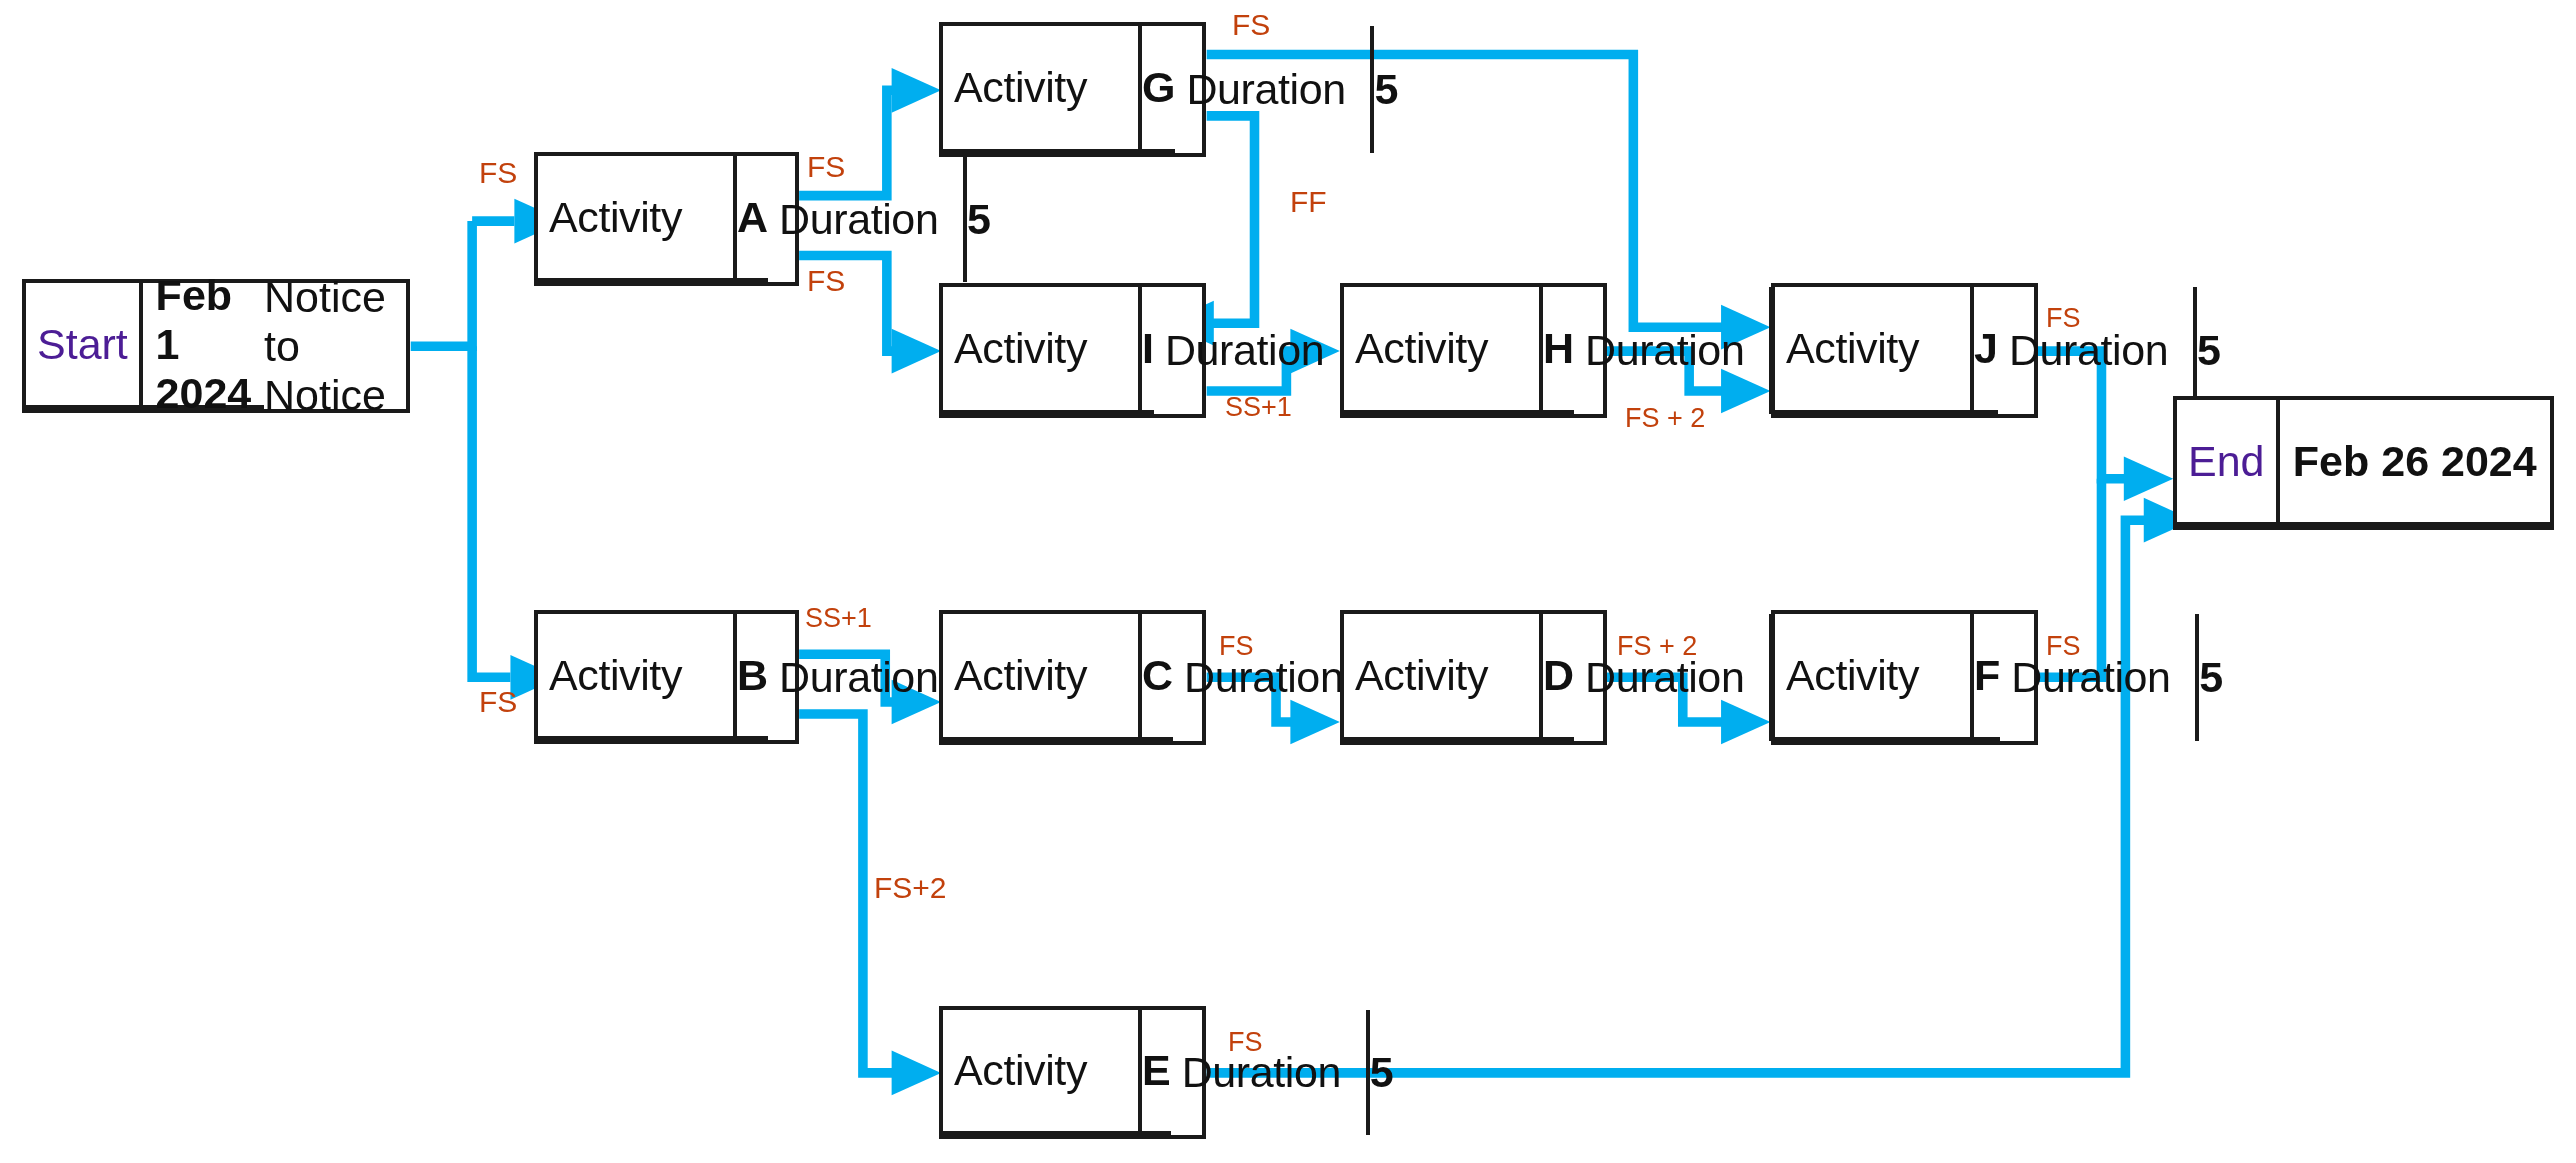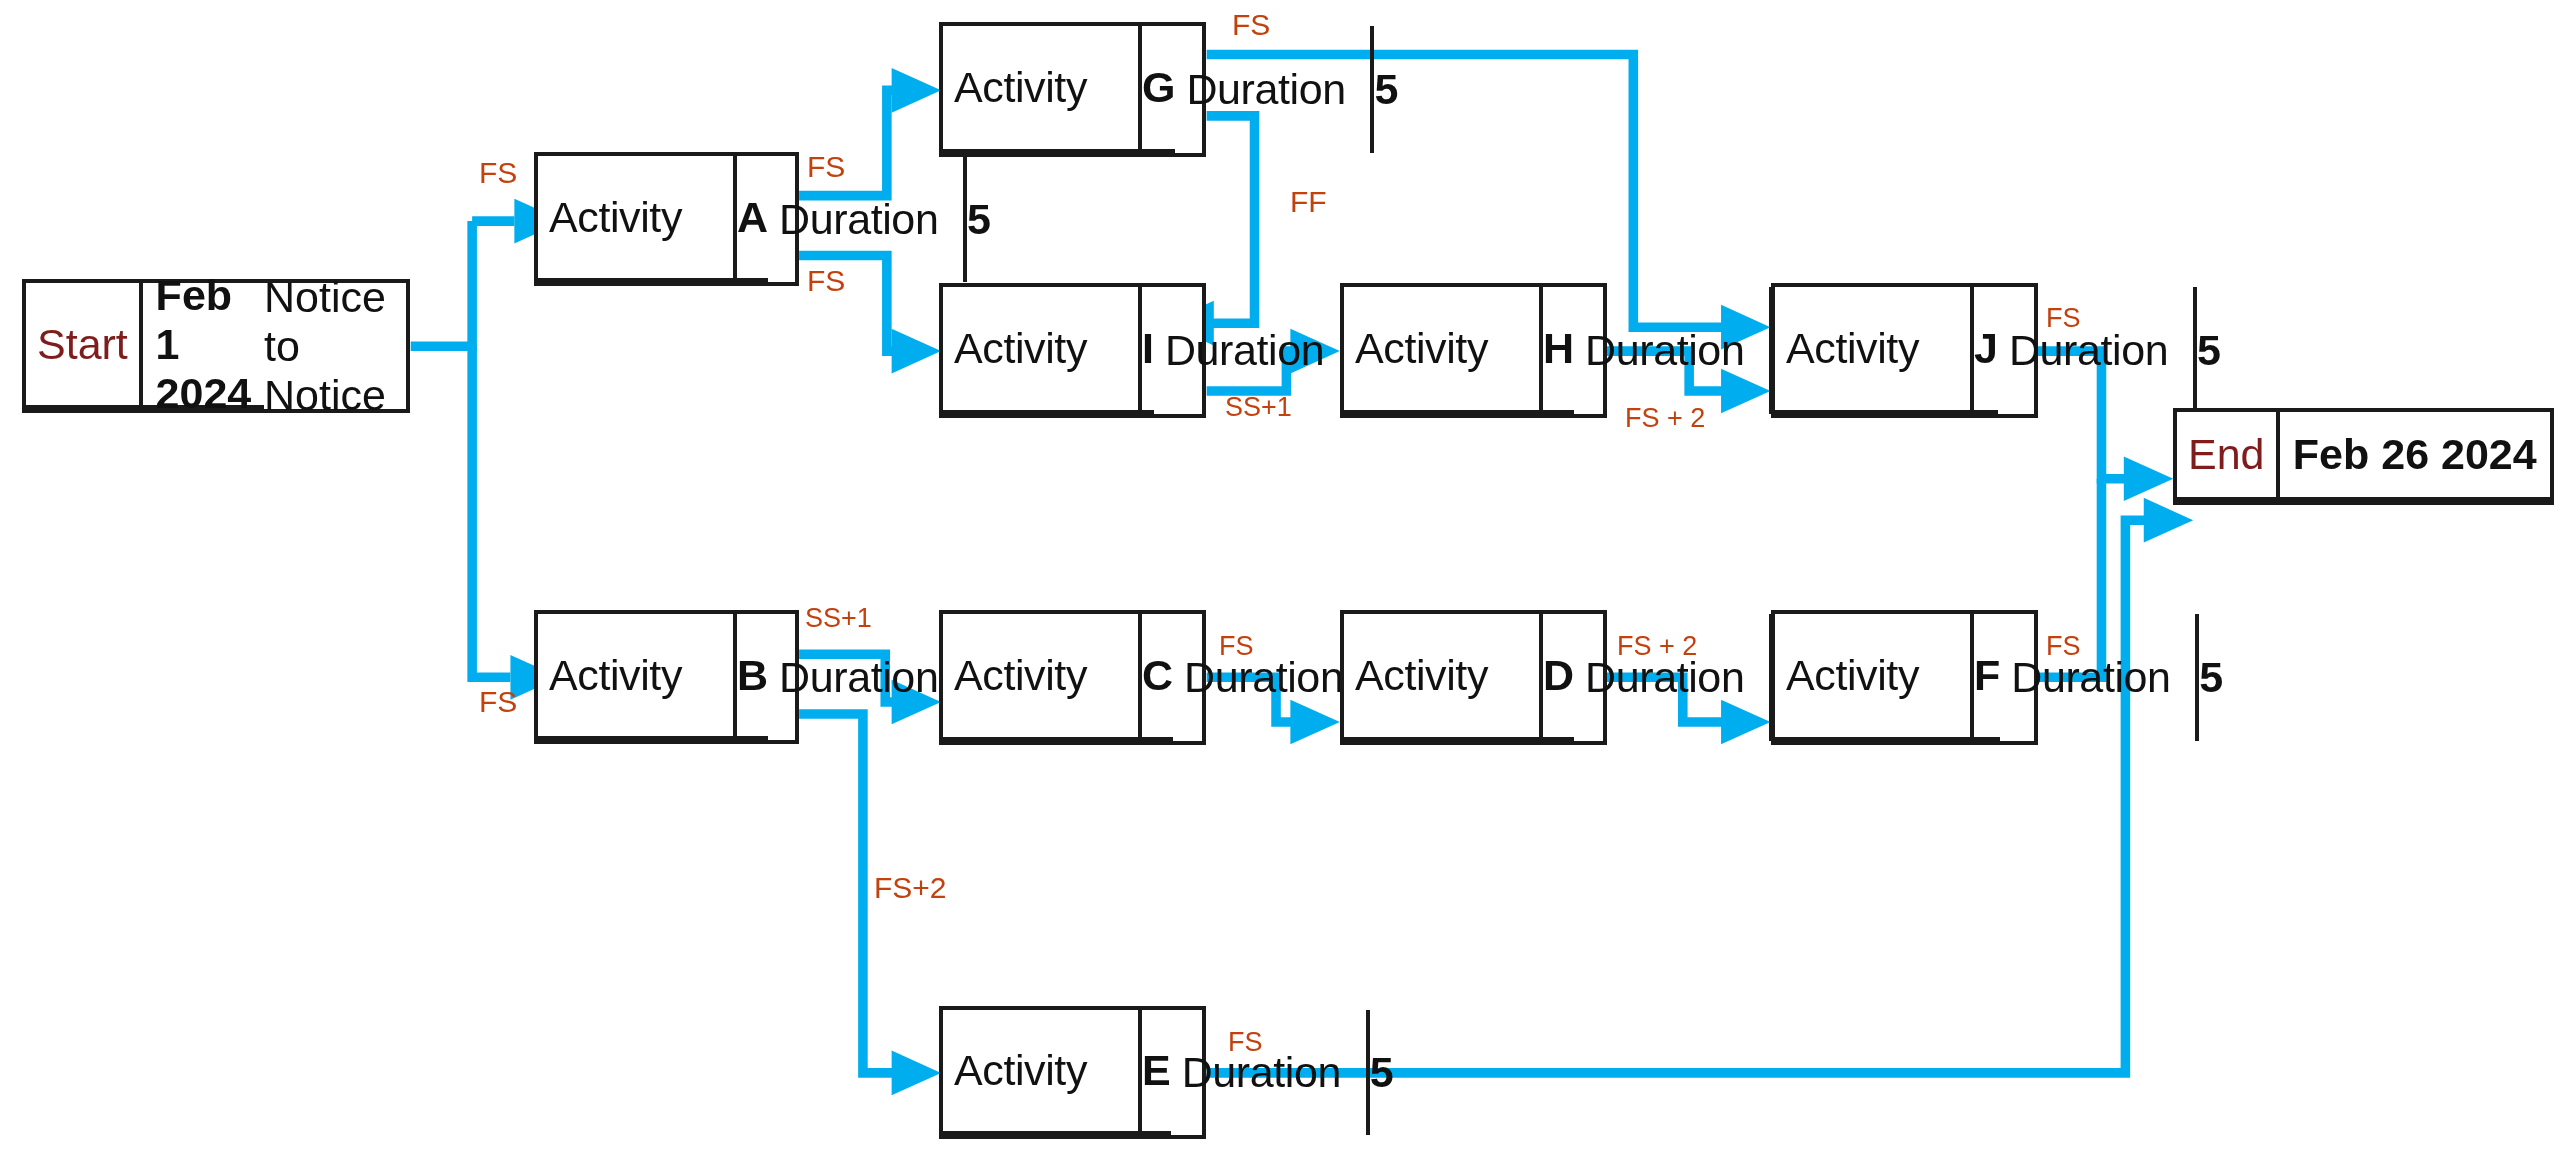--- a/index.html
+++ b/index.html
@@ -11,21 +11,21 @@
   .node .row{display:flex;flex:1 1 50%;min-height:0;}
   .node .row.top{border-bottom:4px solid #1a1a1a;}
   .node .cell{display:flex;align-items:center;box-sizing:border-box;}
   .node .cell.label{flex:0 0 auto;padding:0 11px;}
   .node .cell.value{border-left:4px solid #1a1a1a;justify-content:center;font-weight:bold;}
 
   .act .cell.label{width:195px;font-size:43px;color:#111;letter-spacing:-0.4px;}
   .act .cell.value{flex:1 1 auto;font-size:43px;color:#111;}
 
   
-  .ms .cell.label{font-size:43px;color:#7f1d1d;padding:8px 11px;}
+  .ms .cell.label{font-size:43px;color:#4c1d95;padding:8px 11px;}
   .ms .cell.value{flex:1 1 auto;font-size:43px;font-weight:bold;color:#111;padding:0 12.8px;justify-content:center;}
   .ms .row.bottom .full{flex:1 1 auto;display:flex;align-items:center;justify-content:center;font-size:43px;color:#111;}
 
   
   .elabel{position:absolute;font-size:30px;color:#c2410c;white-space:nowrap;line-height:1;}
   .elabel.sm{font-size:27px;}
 
   
   #edges{position:absolute;left:0;top:0;width:2576px;height:1164px;pointer-events:none;}
   #edges path{fill:none;stroke:#00AEEF;stroke-width:12;stroke-linecap:butt;stroke-linejoin:miter;}
@@ -197,21 +197,21 @@
     <div class="row top">
       <div class="cell label">Activity</div>
       <div class="cell value">E</div>
     </div>
     <div class="row bottom">
       <div class="cell label">Duration</div>
       <div class="cell value">5</div>
     </div>
   </div>
 
-  <div class="node ms" style="left:2173px;top:408px;width:381px;height:97px;">
+  <div class="node ms" style="left:2173px;top:396px;width:381px;height:134px;">
     <div class="row top">
       <div class="cell label">End</div>
       <div class="cell value">Feb 26 2024</div>
     </div>
   </div>
 
   <div class="elabel" style="left:479px;top:158px;">FS</div>
 
   <div class="elabel" style="left:479px;top:687px;">FS</div>
 

